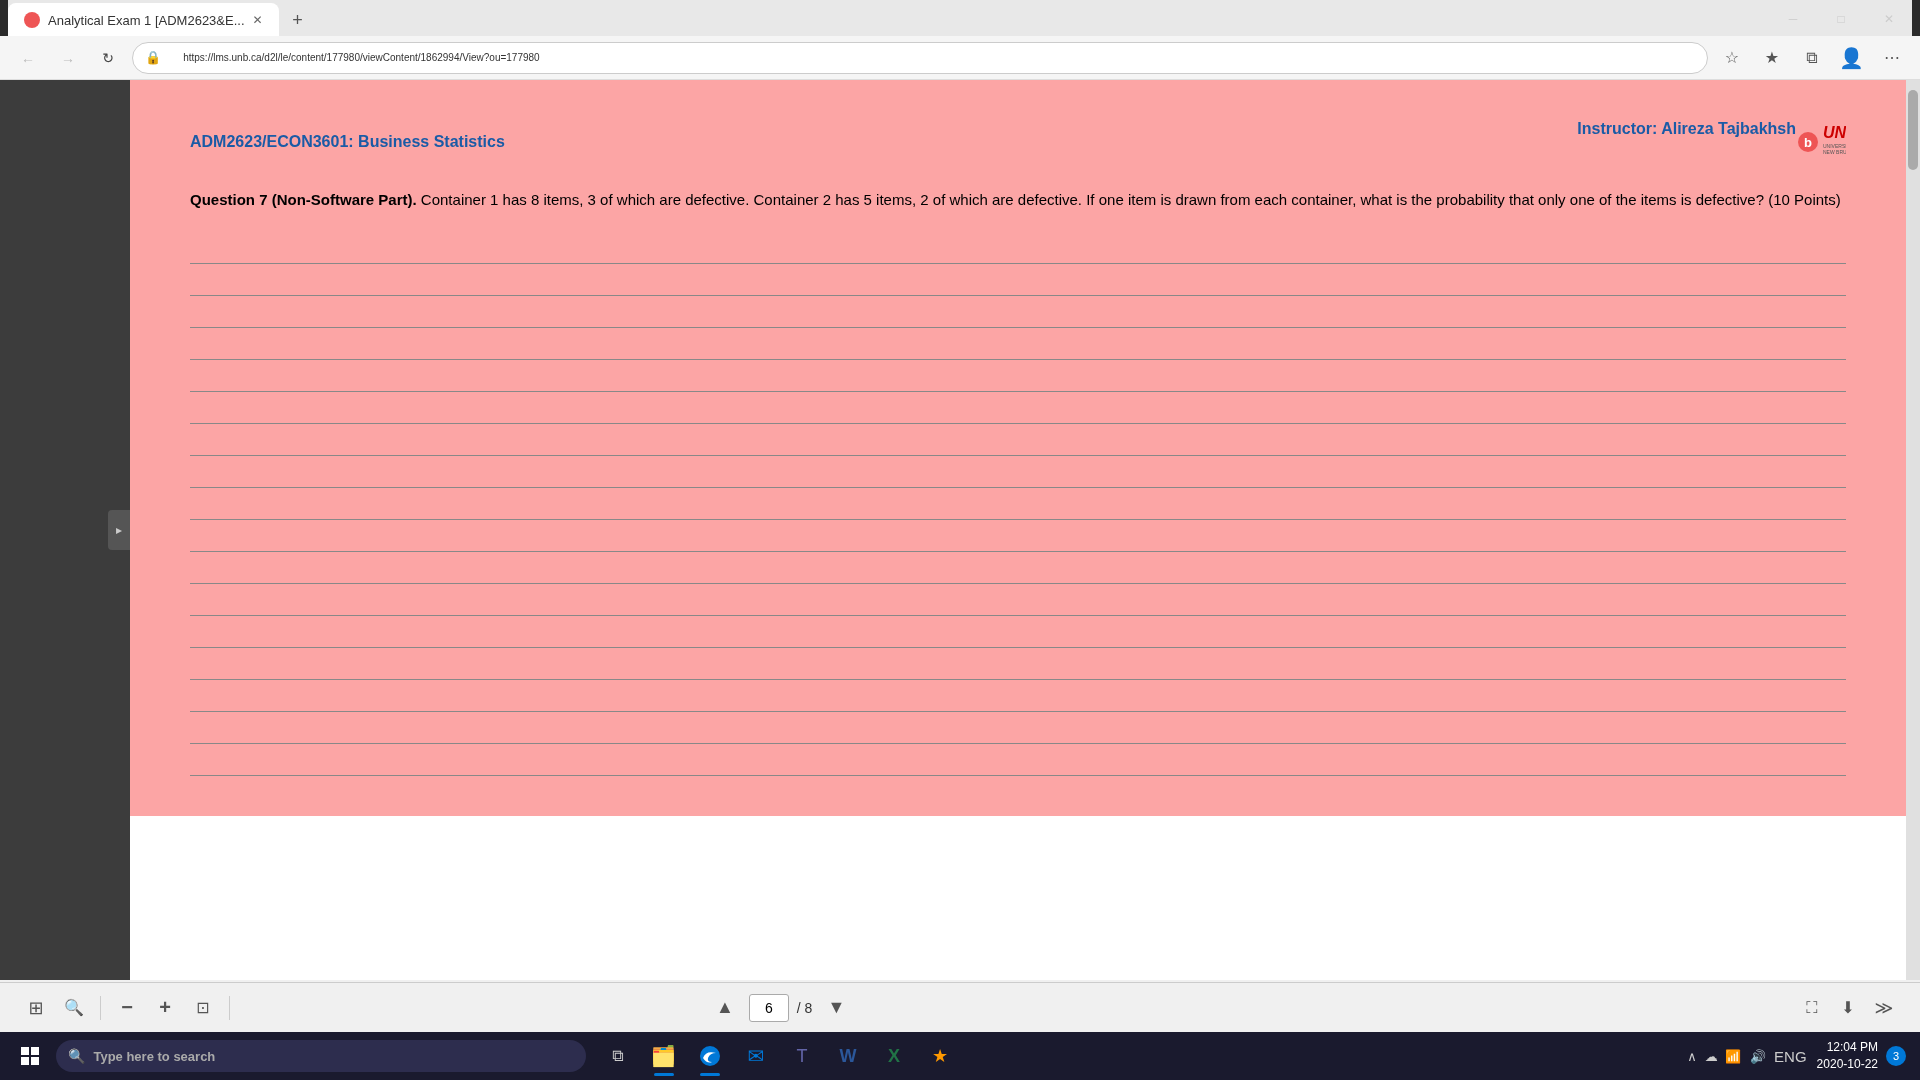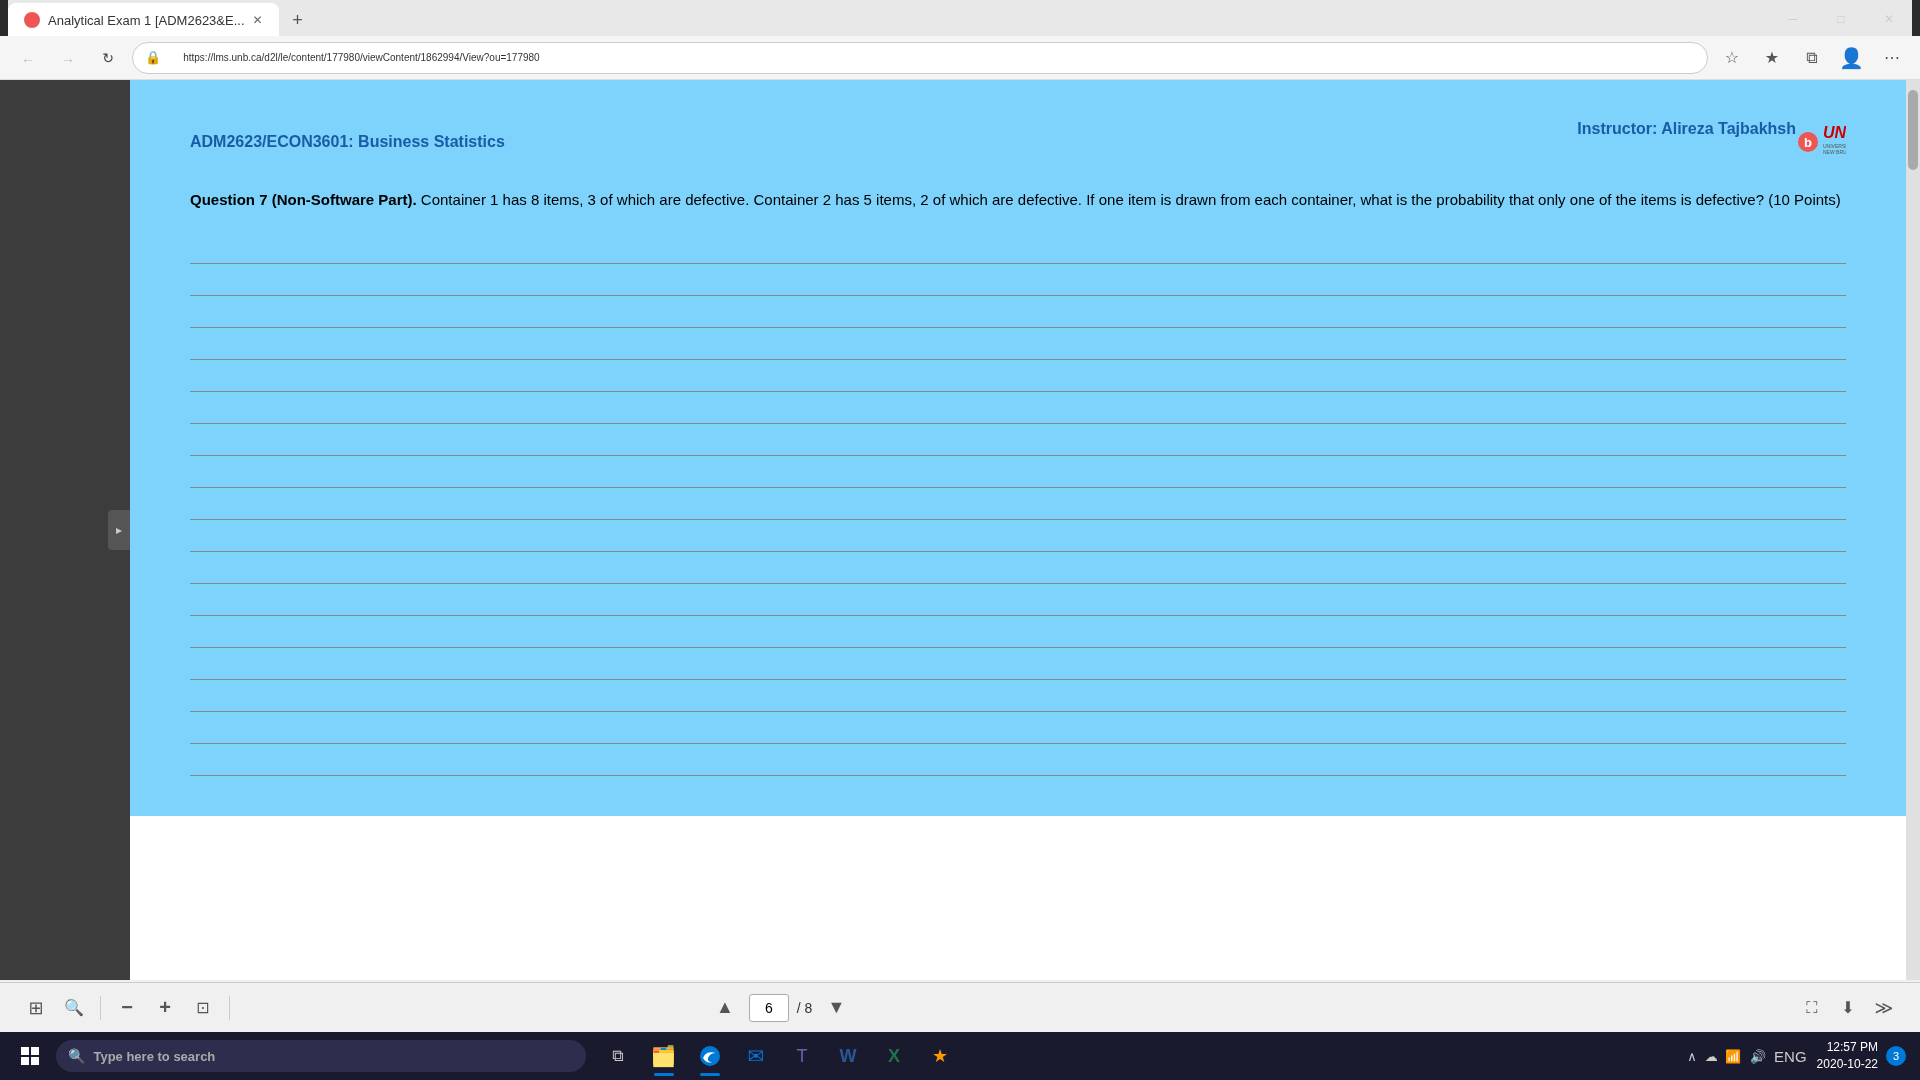--- a/index.html
+++ b/index.html
@@ -136,21 +136,21 @@
     .document-area {
       flex: 1;
       background: #fff;
       overflow: hidden;
       position: relative;
     }
 
     .doc-page {
       width: 100%;
       padding: 40px 60px;
-      background: #7dd3fc;
+      background: #fca5a5;
     }
 
     
     .doc-header {
       display: flex;
       justify-content: space-between;
       align-items: center;
       margin-bottom: 24px;
     }
 
@@ -539,21 +539,21 @@
 
     <div class="sys-tray">
       <div class="sys-tray-icons">
         <span class="tray-icon">∧</span>
         <span class="tray-icon">☁</span>
         <span class="tray-icon">📶</span>
         <span class="tray-icon">🔊</span>
         <span class="tray-icon" style="font-size:15px; color:#ccc;">ENG</span>
       </div>
       <div class="clock">
-        <div>12:57 PM</div>
+        <div>12:04 PM</div>
         <div>2020-10-22</div>
       </div>
       <div class="notification-badge">
         <span>3</span>
       </div>
     </div>
 
   </div>
 
 </div>

